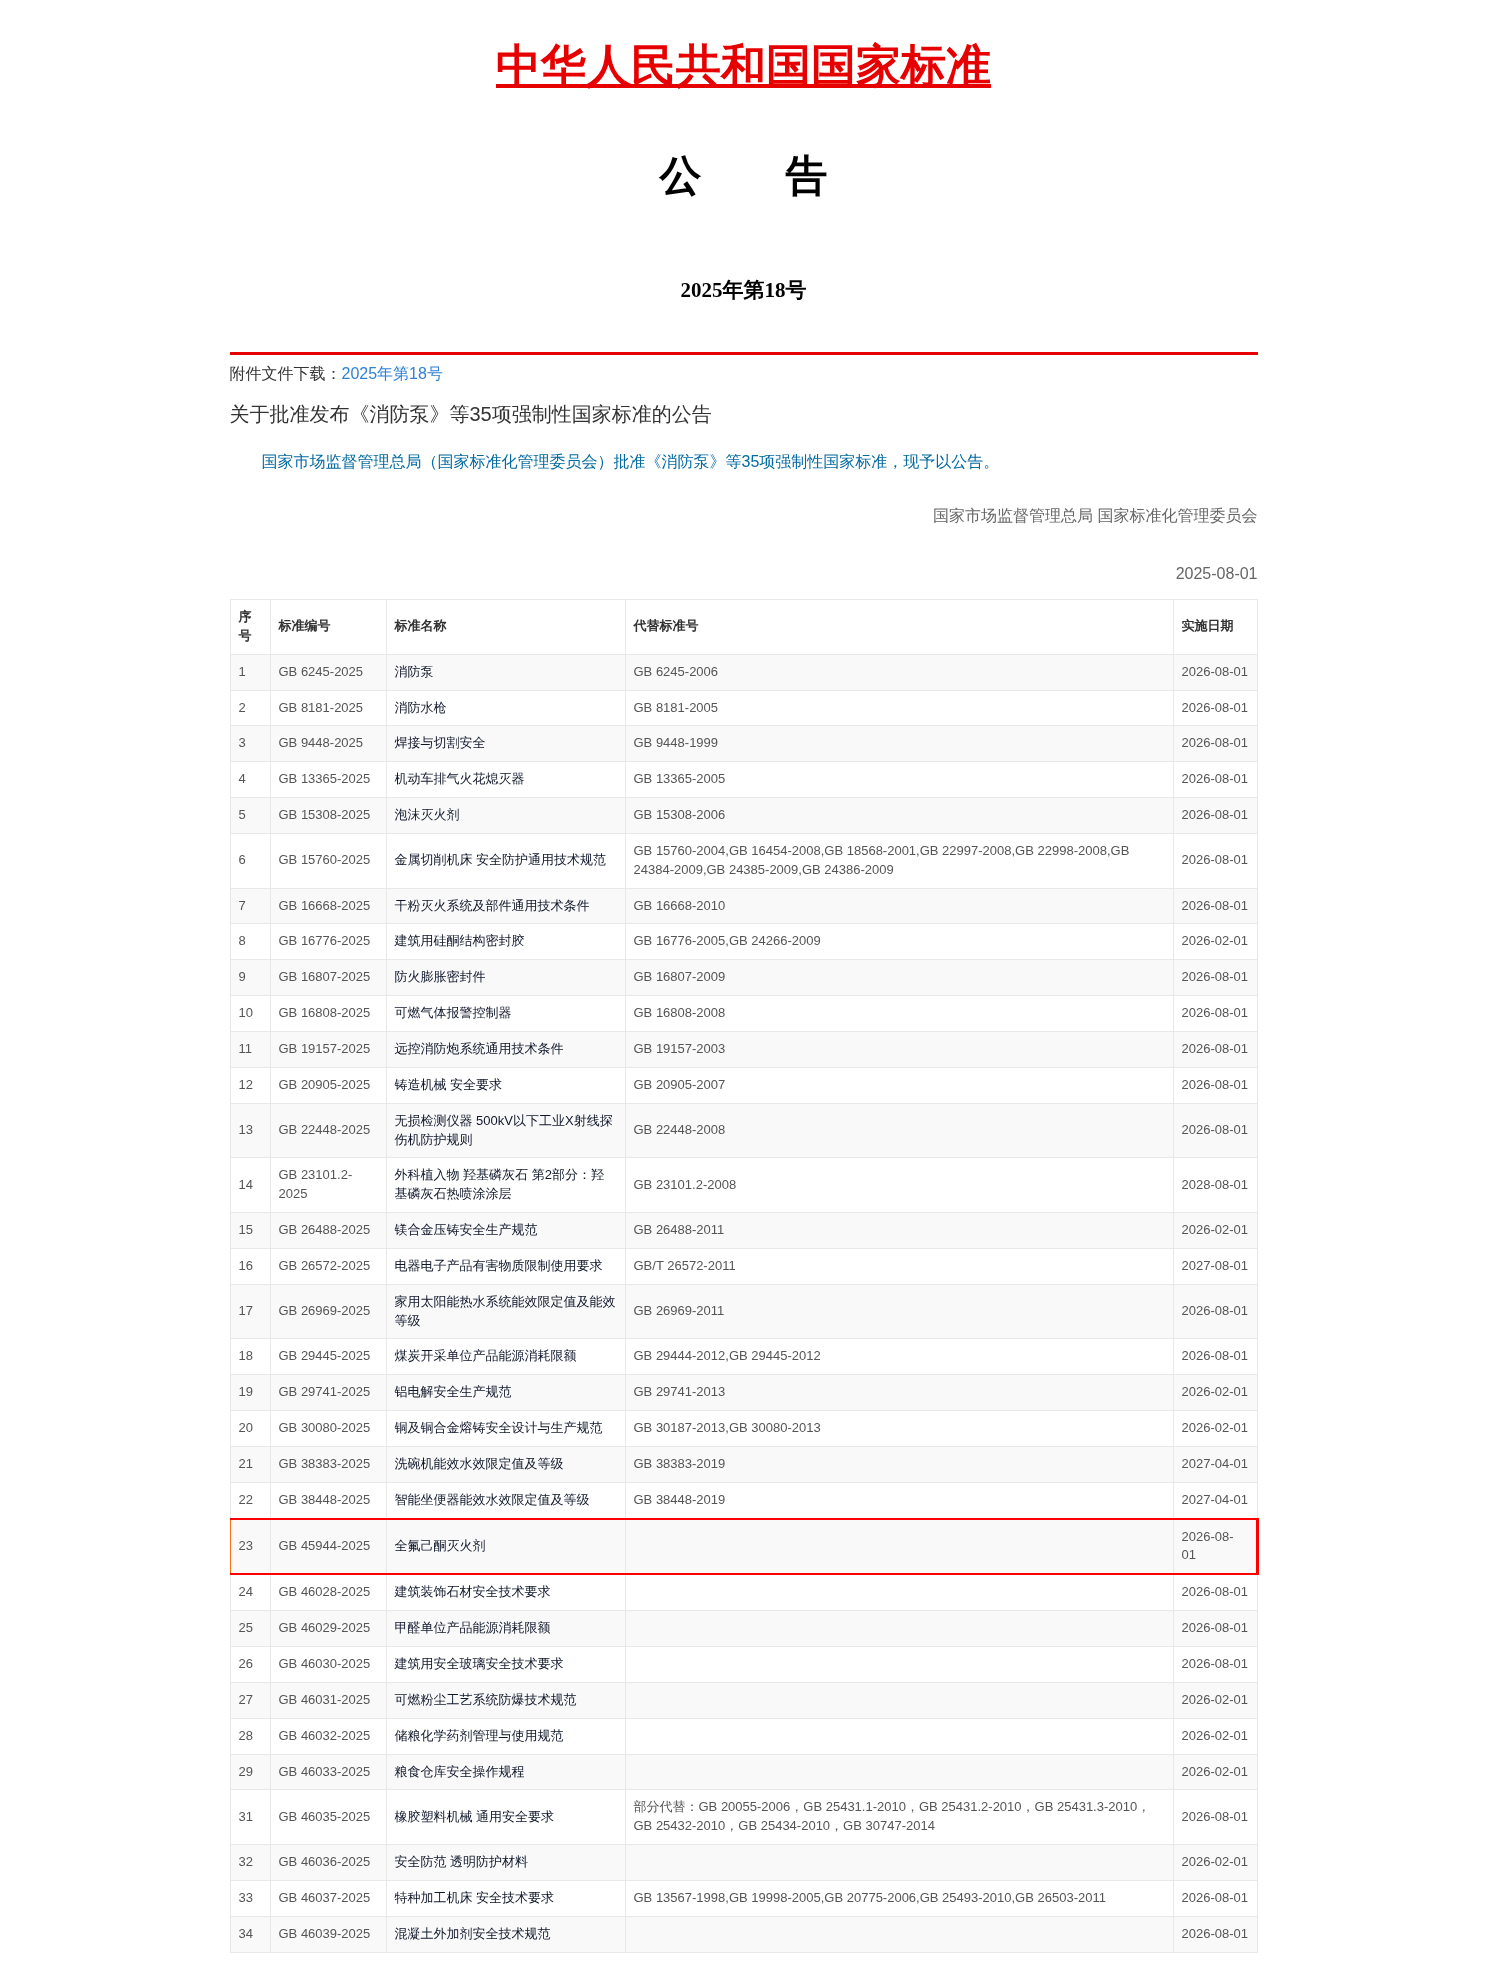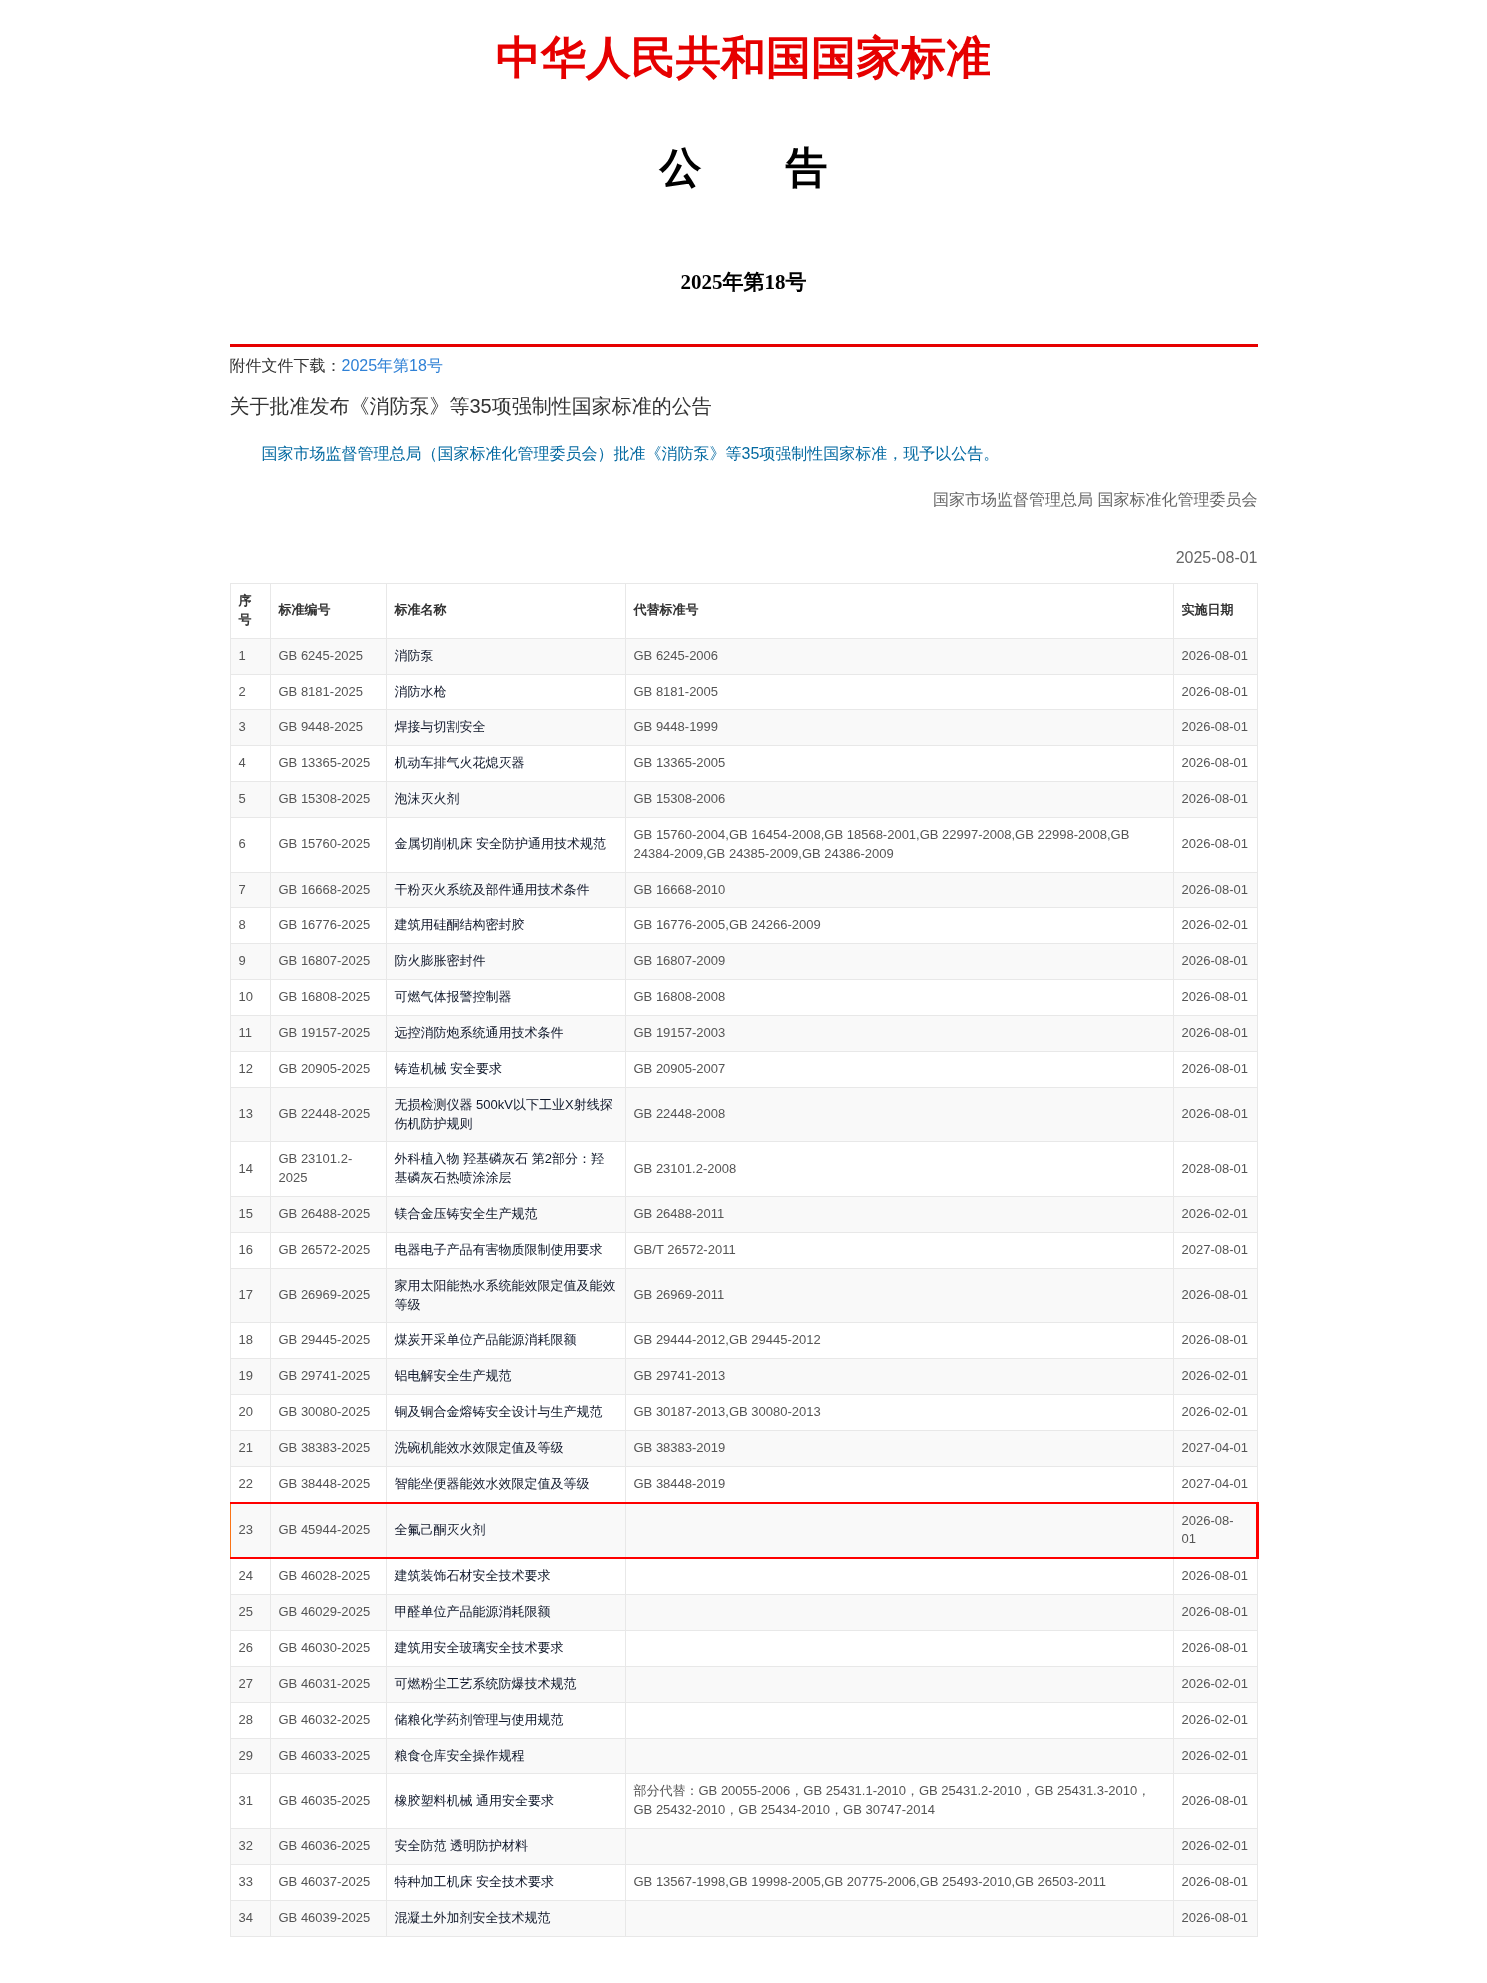--- a/index.html
+++ b/index.html
@@ -4,23 +4,23 @@
 <style>
   html,body { margin:0; padding:0; background:#ffffff; }
   body {
     width:1487px; min-height:1983px;
     font-family:"Liberation Sans","DejaVu Sans",sans-serif;
     color:#333;
   }
   .content { width:1028px; margin:0 auto; }
 
   .doc-title {
-    margin-top:28px; text-align:center;
+    margin-top:36px; text-align:center;
     font-family:"Liberation Serif","DejaVu Serif",serif;
-    font-weight:bold; font-size:45px; color:#e60000;
+    font-weight:bold; font-size:45px; color:#e60000;text-decoration:underline;
   }
   .doc-subtitle {
     margin-top:52px; text-align:center;
     font-family:"Liberation Serif","DejaVu Serif",serif;
     font-weight:bold; font-size:42px; color:#000000;
   }
   .issue-no {
     margin-top:72px; text-align:center;
     font-family:"Liberation Serif","DejaVu Serif",serif;
     font-weight:bold; font-size:21px; color:#000;
@@ -31,21 +31,21 @@
   .attachment-row a { color:#2f81d6; text-decoration:none; }
 
   .announcement-heading {
     margin-top:16px; text-align:left;
     font-size:20px; font-weight:normal; color:#333;
   }
   .announcement-body {
     margin-top:22px; font-size:16px; color:#0369a1;
     text-indent:2em; line-height:1.5;
   }
-  .announcement-issuer { margin-top:24px; text-align:right; font-size:16px; color:#666; }
+  .announcement-issuer { margin-top:32px; text-align:right; font-size:16px; color:#666; }
   .announcement-date  { margin-top:38px; text-align:right; font-size:16px; color:#666; }
 
   table.std-table {
     width:100%; border-collapse:collapse; margin-top:16px;
     font-size:13px; color:#555; table-layout:fixed;
   }
   .std-table th, .std-table td {
     border:1px solid #e8e8e8; padding:8px; text-align:left;
     vertical-align:middle; line-height:1.45; word-wrap:break-word;
   }

